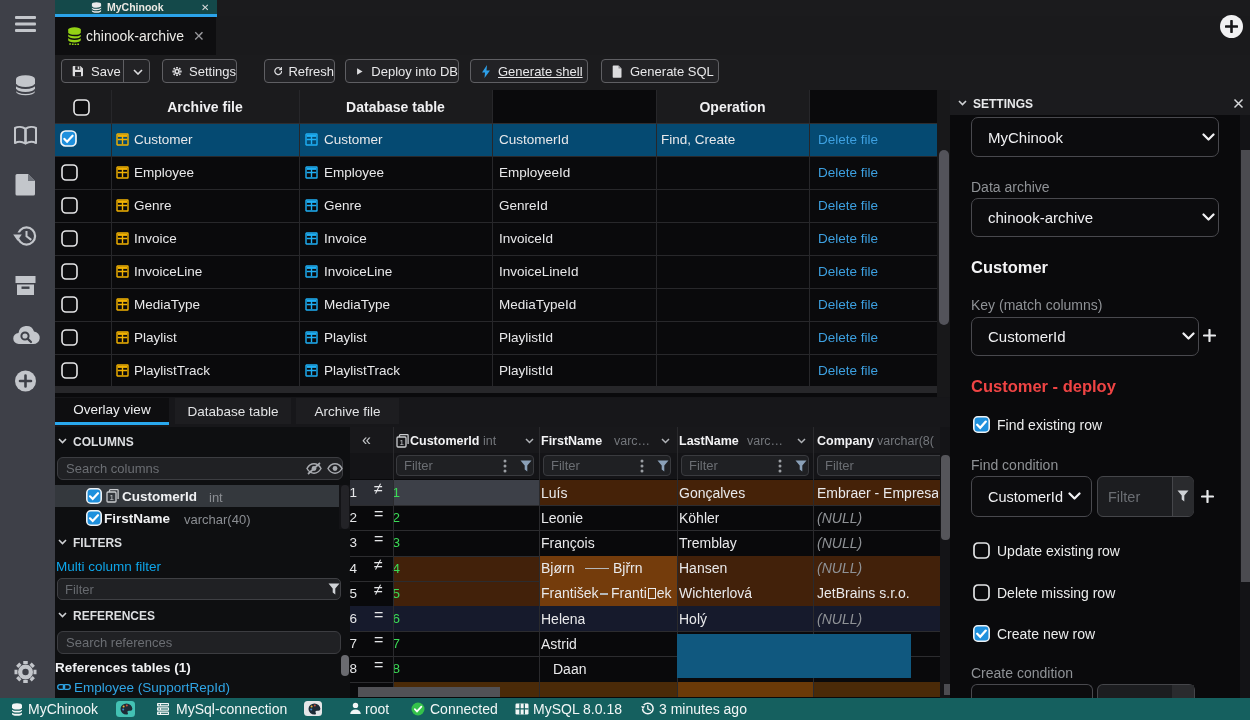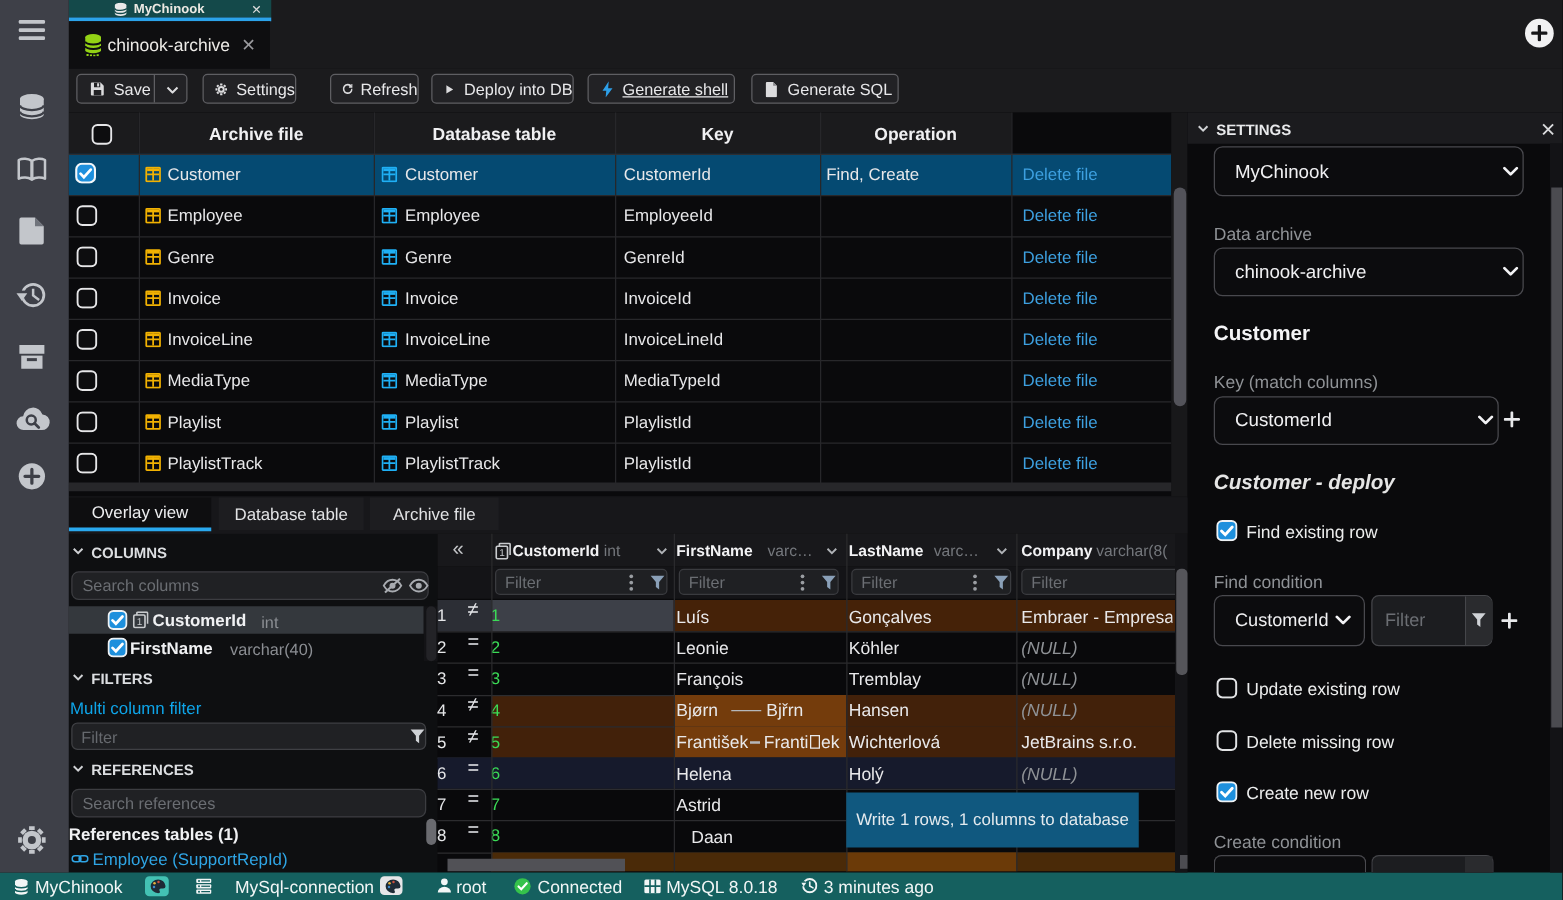--- a/index.html
+++ b/index.html
@@ -113,21 +113,20 @@
         <path d="M1.5 0.5 h5 l3 3 v8.5 a0.8 0.8 0 0 1 -0.8 0.8 h-7.2 a0.8 0.8 0 0 1 -0.8 -0.8 v-10.7 a0.8 0.8 0 0 1 0.8 -0.8 Z" fill="#dcdcde"></path>
         <path d="M6.5 0.5 v3 h3 Z" fill="#8a8a8e"></path>
       </svg>
   <span style="margin-left:7px;">Generate SQL</span>
 </div>
 <div class="abs" style="left:55px; top:90px; width:895px; height:307px; background:#0a0a0c;"></div>
 
 <div class="tbl-hdr" style="left:55px; width:56px;"></div>
 <div class="tbl-hdr" style="left:111px; width:188px;">Archive file</div>
 <div class="tbl-hdr" style="left:299px; width:193px;">Database table</div>
-<div class="tbl-hdr" style="left:492px; width:164px;">Key</div>
 <div class="tbl-hdr" style="left:656px; width:153px;">Operation</div>
 <svg class="abs" style="left:73px; top:99px;" width="17" height="17" viewBox="0 0 17 17">
       <rect x="1" y="1" width="15" height="15" rx="4" fill="#0d0d0f" stroke="#e6e6e8" stroke-width="1.6"></rect>
     </svg>
 <div class="abs" style="left:55px; top:123px; width:882px; height:33px; background:#054a72;"></div>
 <div class="hline" style="left:55px; top:156px; width:882px;"></div>
 <svg class="abs" style="left:60px; top:130px;" width="17" height="17" viewBox="0 0 17 17">
       <rect x="1" y="1" width="15" height="15" rx="4.5" fill="#1e90dd" stroke="#f4f7f9" stroke-width="1.7"></rect>
       <path d="M4.4 8.9 l2.7 2.8 l5.5 -6" stroke="#fff" stroke-width="2.2" fill="none" stroke-linecap="round"></path>
     </svg>
@@ -488,21 +487,20 @@
 <div class="abs" style="left:374px; top:656.4px; width:16px; height:25.2px; font-size:16px; color:#e4e5e8; display:flex; align-items:center; padding-bottom:7px;">=</div>
 <div class="abs" style="left:392.5px; top:656.4px; height:25.2px; font-size:13.5px; color:#3bdb56; display:flex; align-items:center;">8</div>
 <div class="gridcell" style="left:541px; top:656.4px; height:25.2px; padding-left:12px;">Daan</div>
 <div class="abs" style="left:393px; top:681.6px; width:547px; height:15.4px; background:#4a2a08;"></div>
 <div class="abs" style="left:676.5px; top:681.6px; width:136px; height:15.4px; background:#6b3a08;"></div>
 <div class="vline" style="left:393px; top:427px; height:270px; background:#2a2a2d;"></div>
 <div class="vline" style="left:538.5px; top:427px; height:270px; background:#2a2a2d;"></div>
 <div class="vline" style="left:676.5px; top:427px; height:270px; background:#2a2a2d;"></div>
 <div class="vline" style="left:812.5px; top:427px; height:270px; background:#2a2a2d;"></div>
 <div class="abs" style="left:677px; top:634px; width:234px; height:44px; background:#10587f; display:flex; flex-direction:column; align-items:center; justify-content:center;">
-      <div style="font-size:13.5px; color:#e4eaee; line-height:22px;">Write 1 rows, 1 columns to database</div>
     </div>
 <div class="abs" style="left:358px; top:687px; width:142px; height:10px; background:#515156;"></div>
 <div class="abs" style="left:940px; top:427px; width:10px; height:271px; background:#141417;"></div>
 <div class="abs" style="left:940.5px; top:455px; width:9px; height:85px; background:#55555a; border-radius:4px;"></div>
 
 <div class="abs" style="left:950px; top:90px; width:300px; height:25px; background:#1b1b1e;"></div>
 <svg class="abs" style="left:958px; top:100px;" width="9" height="6" viewBox="0 0 9 6">
       <path d="M1 1 l3.5 3.5 L8 1" stroke="#cfd1d4" stroke-width="1.6" fill="none"></path>
     </svg>
 <div class="abs" style="left:973px; top:97px; font-size:12px; font-weight:bold; color:#e8e9eb;">SETTINGS</div>
@@ -520,21 +518,21 @@
     </svg>
 <div class="abs" style="left:971px; top:258px; font-size:16.5px; font-weight:bold; color:#f4f4f6;">Customer</div>
 <div class="lbl" style="left:971px; top:297px;">Key (match columns)</div>
 <div class="sel" style="left:971px; top:317px; width:228px; height:39px;">CustomerId</div>
 <svg class="abs" style="left:1182px; top:332px;" width="13" height="8" viewBox="0 0 13 8">
       <path d="M1.5 1.5 l5 5 l5 -5" stroke="#f2f2f4" stroke-width="2.2" fill="none" stroke-linecap="round" stroke-linejoin="round"></path>
     </svg>
 <svg class="abs" style="left:1203px; top:329px;" width="13" height="13" viewBox="0 0 13 13">
       <path d="M6.5 1 v11 M1 6.5 h11" stroke="#e8e9eb" stroke-width="2.2" stroke-linecap="round"></path>
     </svg>
-<div class="abs" style="left:971px; top:377px; font-size:16.5px; font-weight:bold; color:#e5e5e5;font-style:italic;">Customer - deploy</div>
+<div class="abs" style="left:971px; top:377px; font-size:16.5px; font-weight:bold; color:#ef4444;">Customer - deploy</div>
 <svg class="abs" style="left:973px; top:416px;" width="17" height="17" viewBox="0 0 17 17">
       <rect x="0.8" y="0.8" width="15.4" height="15.4" rx="4" fill="#1e90dd" stroke="#eef2f5" stroke-width="1.6"></rect>
       <path d="M4.2 8.8 l3 3 l5.6 -6.2" stroke="#fff" stroke-width="2.3" fill="none" stroke-linecap="round"></path>
     </svg>
 <div class="abs" style="left:997px; top:417px; font-size:14px; color:#eceded;">Find existing row</div>
 <div class="lbl" style="left:971px; top:457px;">Find condition</div>
 <div class="sel" style="left:971px; top:476px; width:121px; height:41px; font-size:14.5px;">CustomerId</div>
 <svg class="abs" style="left:1068px; top:492px;" width="13" height="8" viewBox="0 0 13 8">
       <path d="M1.5 1.5 l5 5 l5 -5" stroke="#f2f2f4" stroke-width="2.2" fill="none" stroke-linecap="round" stroke-linejoin="round"></path>
     </svg>
@@ -591,21 +589,21 @@
       </g>
       <g fill="#15605f">
         <circle cx="3.2" cy="2.7" r="0.8"></circle>
         <circle cx="3.2" cy="7" r="0.8"></circle>
         <circle cx="3.2" cy="11.3" r="0.8"></circle>
         <rect x="5" y="2.2" width="7" height="1"></rect>
         <rect x="5" y="6.5" width="7" height="1"></rect>
         <rect x="5" y="10.8" width="7" height="1"></rect>
       </g>
     </svg>
-<div class="abs" style="left:176px; top:698px; height:22px; display:flex; align-items:center; font-size:14px; color:#f2f6f6;margin-left:12px;">MySql-connection</div>
+<div class="abs" style="left:176px; top:698px; height:22px; display:flex; align-items:center; font-size:14px; color:#f2f6f6;">MySql-connection</div>
 <div class="abs" style="left:304px; top:701px; width:18px; height:15px; background:#e6e6e8; border-radius:3.5px;"></div>
     <svg class="abs" style="left:308px; top:703px;" width="13" height="12" viewBox="0 0 13 12">
       <path d="M6.5 0.5 a6 5.5 0 1 0 0 11 c1.5 0 1.8 -1 1.2 -1.8 c-0.6 -0.9 0 -1.9 1.1 -1.9 h1.6 a2 2 0 0 0 2 -2 a6 5.8 0 0 0 -5.9 -5.3 Z" fill="#1e2b36"></path>
       <circle cx="3.6" cy="3.6" r="1" fill="#e8b23c"></circle>
       <circle cx="6.8" cy="2.6" r="1" fill="#cc4f3f"></circle>
       <circle cx="3.2" cy="6.6" r="1" fill="#3f88cc"></circle>
     </svg>
 <svg class="abs" style="left:349px; top:702px;" width="13" height="13" viewBox="0 0 13 13">
       <g fill="#f2f6f6">
         <circle cx="6.5" cy="3.4" r="2.7"></circle>

